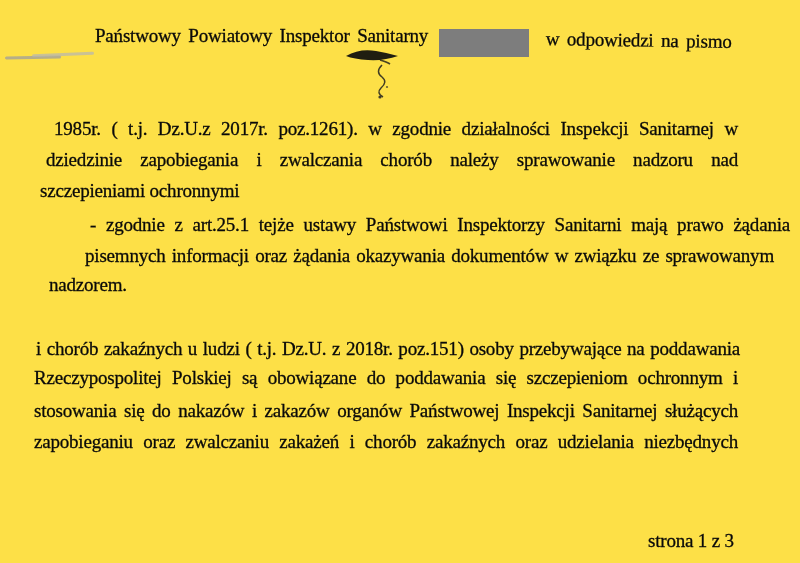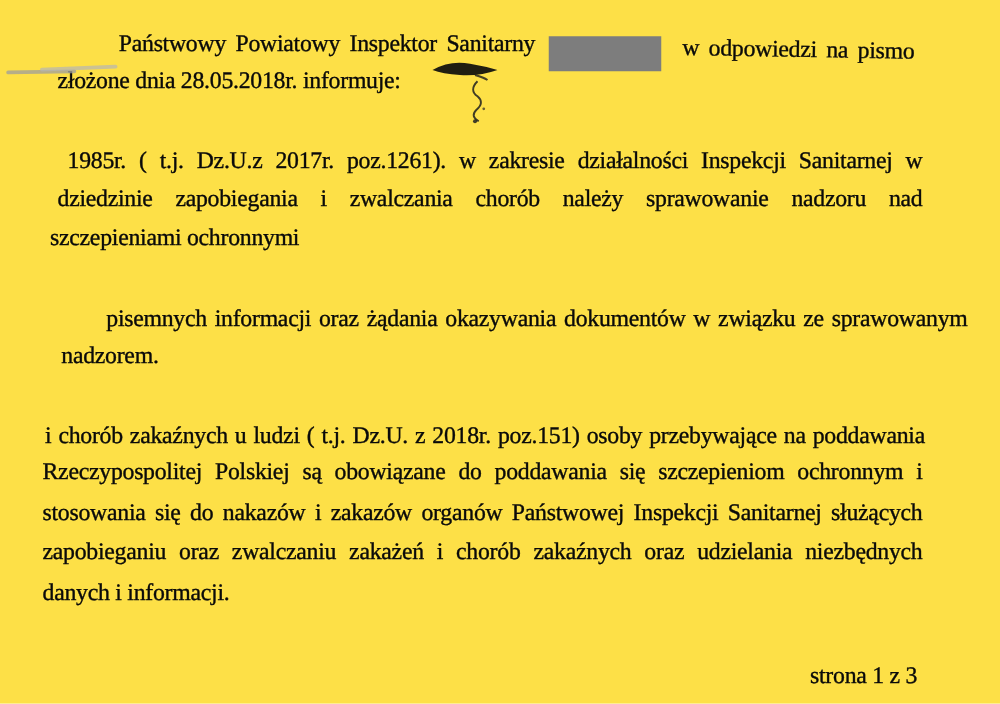--- a/index.html
+++ b/index.html
@@ -62,41 +62,40 @@
 <body>
 
 <div class="page">
 
   <div class="ln endl hdr" style="left:95px; top:25px;">Państwowy Powiatowy Inspektor Sanitarny</div>
 
   <div class="redaction" style="background-color: rgb(125, 125, 125);"></div>
 
   <div class="ln endl hdr" style="left:546px; top:28px; transform:rotate(0.9deg); transform-origin:left top;">w odpowiedzi na pismo</div>
 
-  <div class="ln endl" style="left:46px; top:54px;">złożone  dnia 28.05.2018r. informuje:</div>
 
   <svg class="smudge" viewBox="0 0 70 60" xmlns="http://www.w3.org/2000/svg" aria-hidden="true">
     <path d="M6,11 Q20,3 36,6 Q48,8 58,11 Q44,16 28,15 Q14,14 6,11 Z" fill="#0d0d0d" opacity="0.92"></path>
     <path d="M40,15 q7,2 10,4" stroke="#1a1a1a" stroke-width="1.6" fill="none" opacity="0.8"></path>
     <path d="M42,20 q-7,7 0,12 q6,5 -1,11 q-5,5 2,9" stroke="#1f1f1f" stroke-width="1.5" fill="none" opacity="0.85"></path>
     <circle cx="40" cy="52" r="1.6" fill="#222222" opacity="0.85"></circle>
     <circle cx="47" cy="42" r="1.1" fill="#2a2a2a" opacity="0.7"></circle>
   </svg>
 
   <div class="streak streak-a"></div>
   <div class="streak streak-b"></div>
 
-  <div class="ln" style="left:54px; top:118px; width:684px;">1985r. (  t.j. Dz.U.z 2017r. poz.1261). w zakresie działalności Inspekcji Sanitarnej w</div>
+  <div class="ln" style="left:54px; top:118px; width:684px;">1985r. (  t.j. Dz.U.z 2017r. poz.1261). w zgodnie działalności Inspekcji Sanitarnej w</div>
   <div class="ln" style="left:46px; top:149px; width:692px;">dziedzinie zapobiegania i zwalczania  chorób należy   sprawowanie nadzoru nad</div>
   <div class="ln endl" style="left:40px; top:180px; width:692px;">szczepieniami ochronnymi</div>
 
+  <div class="ln ind1" style="left:38px; top:214px; width:700px;">- zgodnie z art.25.1 tejże ustawy Państwowi Inspektorzy Sanitarni mają prawo żądania</div>
   <div class="ln" style="left:49px; top:245px; width:689px;margin-left:36px;">pisemnych informacji oraz żądania okazywania dokumentów w związku ze sprawowanym</div>
   <div class="ln endl" style="left:49px; top:274px; width:689px;">nadzorem.</div>
 
   <div class="ln" style="left:36px; top:338px; width:704px;">i chorób zakaźnych u ludzi (  t.j. Dz.U. z 2018r. poz.151) osoby przebywające na poddawania</div>
   <div class="ln" style="left:34px; top:367px; width:704px;">Rzeczypospolitej Polskiej są obowiązane  do poddawania się szczepieniom ochronnym i</div>
   <div class="ln" style="left:34px; top:431px; width:704px;">zapobieganiu oraz zwalczaniu zakażeń i chorób zakaźnych oraz udzielania niezbędnych</div>
   <div class="ln" style="left:34px; top:400px; width:704px;">stosowania się do nakazów i zakazów  organów Państwowej Inspekcji Sanitarnej służących</div>
-  <div class="ln endl" style="left:34px; top:464px; width:704px;">danych i informacji.</div>
 
   <div class="ln endl footer-line" style="left:648px; top:530px;text-align:right;">strona 1 z 3</div>
 
 </div>
 
 </body></html>

